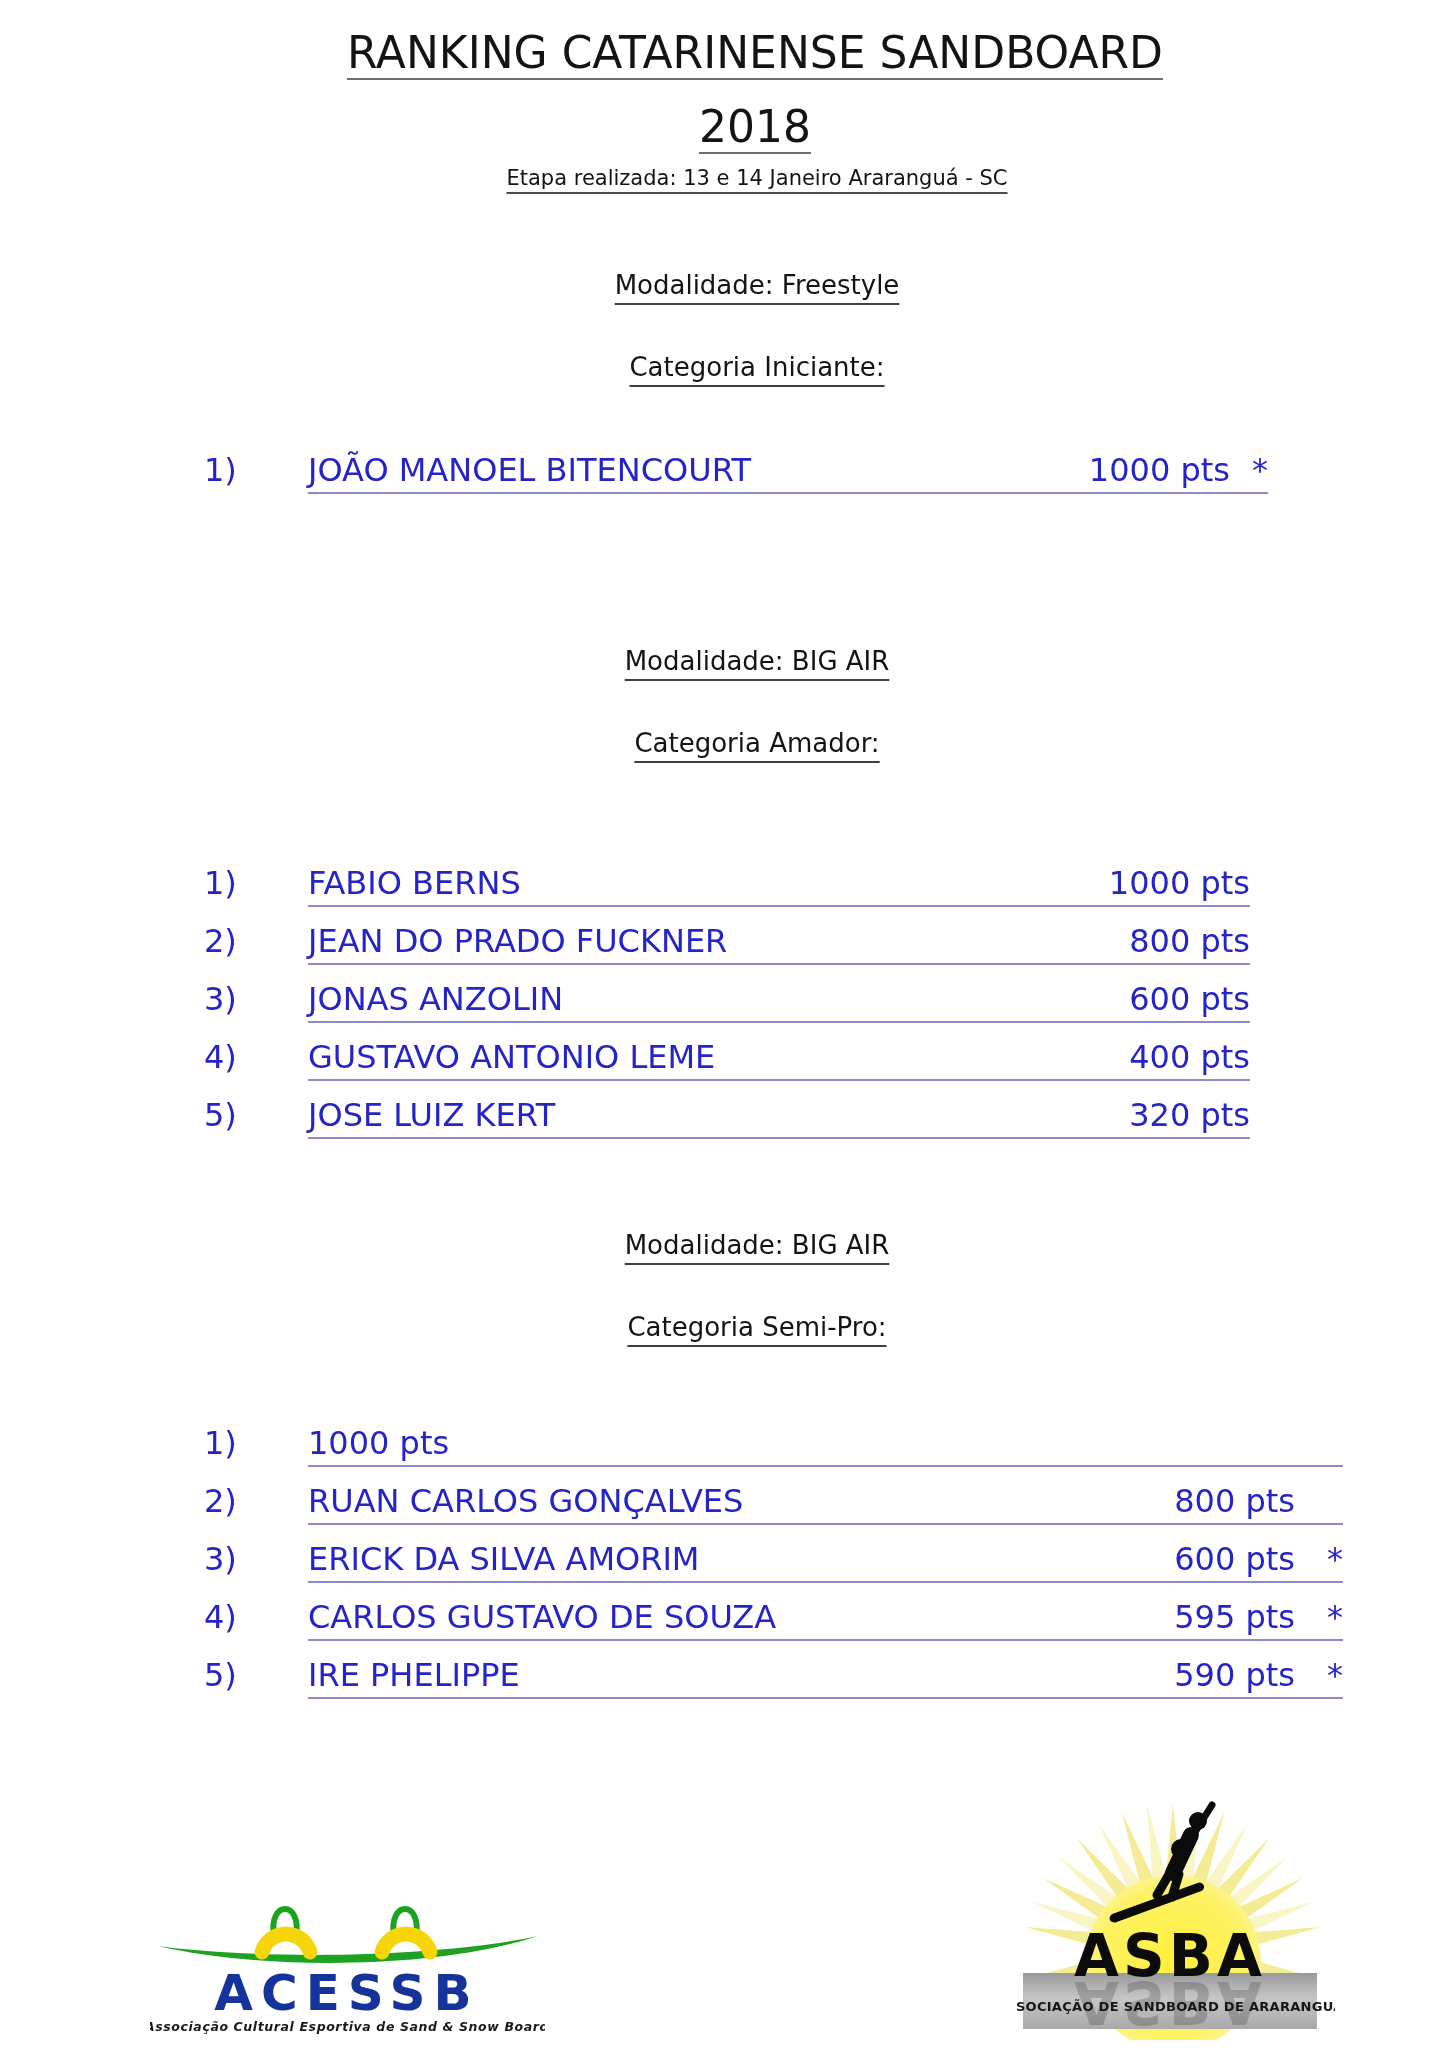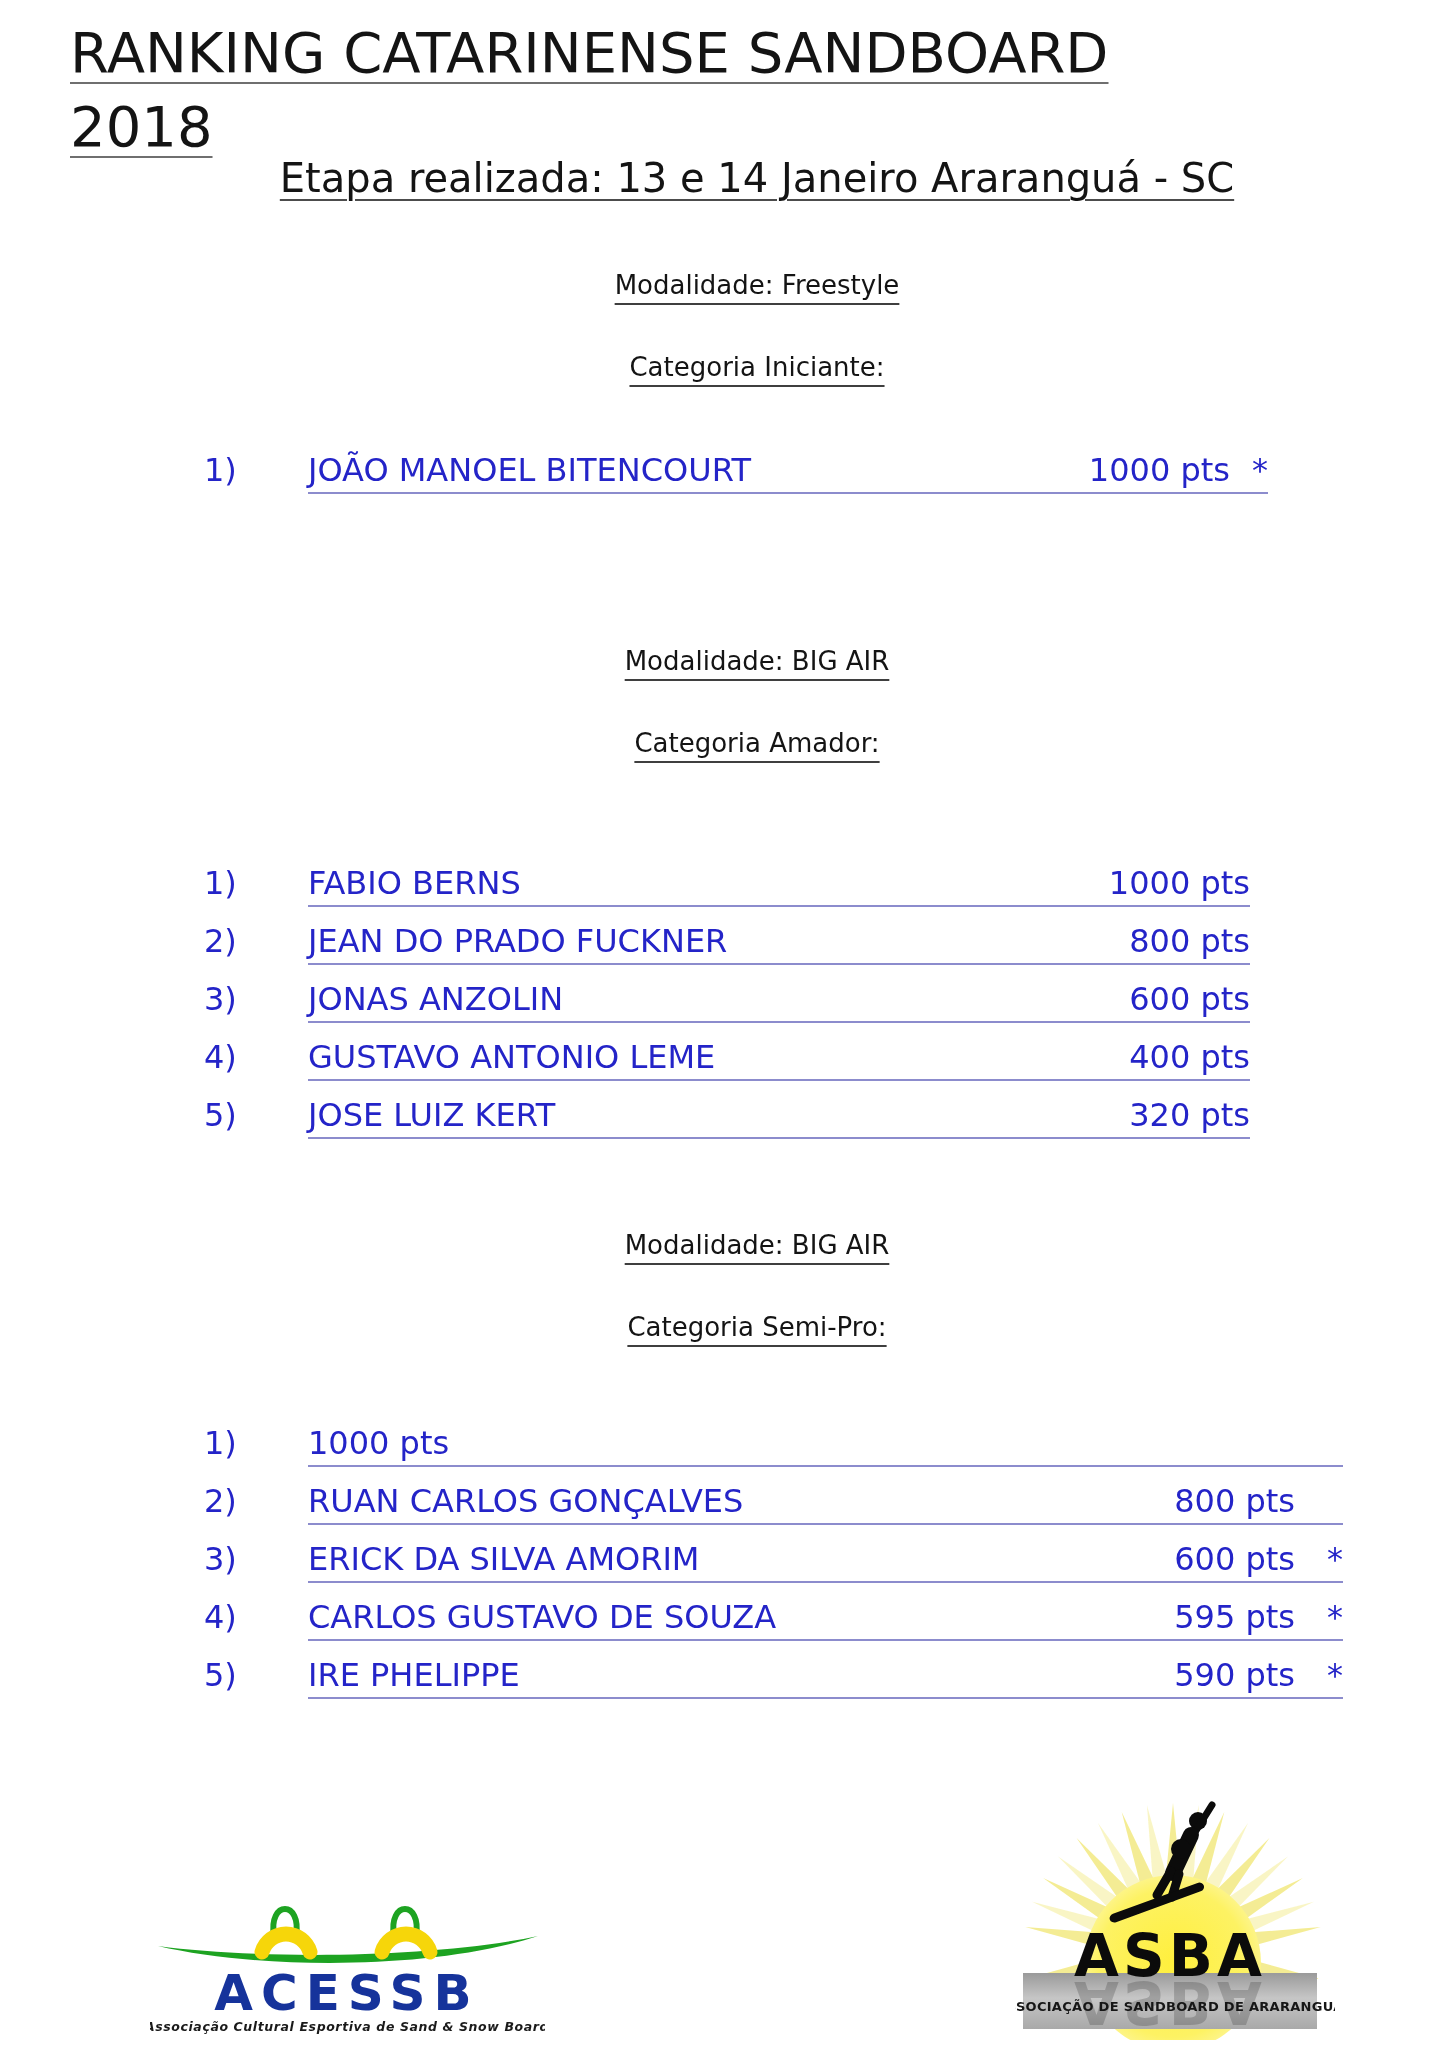--- a/index.html
+++ b/index.html
@@ -15,27 +15,27 @@
     --silhouette-black:#0b0b0b;
   }
   html,body{margin:0;padding:0;}
   body{
     width:1444px;height:2048px;position:relative;background:#ffffff;
     font-family:"DejaVu Sans", sans-serif;color:var(--ink);overflow:hidden;
   }
   
   #doc-title{
     position:absolute;top:16px;left:70px;right:4px;margin:0;
-    font-size:56px;font-weight:400;line-height:74px;color:var(--ink);
+    text-align:center;font-size:44px;font-weight:400;line-height:74px;color:var(--ink);
     text-decoration:underline;text-decoration-thickness:2px;
     text-decoration-color:#6f6f6f;text-underline-offset:10px;
   }
   #doc-subtitle{
     position:absolute;top:160px;left:70px;right:0;
-    text-align:center;font-size:40px;line-height:36px;color:var(--ink);
+    text-align:center;font-size:21px;line-height:36px;color:var(--ink);
     text-decoration:underline;text-decoration-thickness:2px;
     text-decoration-color:#4c4c4c;text-underline-offset:7px;
   }
   
   #sections{position:absolute;inset:0;}
   .sec{position:absolute;left:0;right:0;}
   .sec-0{top:270px;}
   .sec-1{top:646px;}
   .sec-2{top:1230px;}
   .h-mod,.h-cat{

